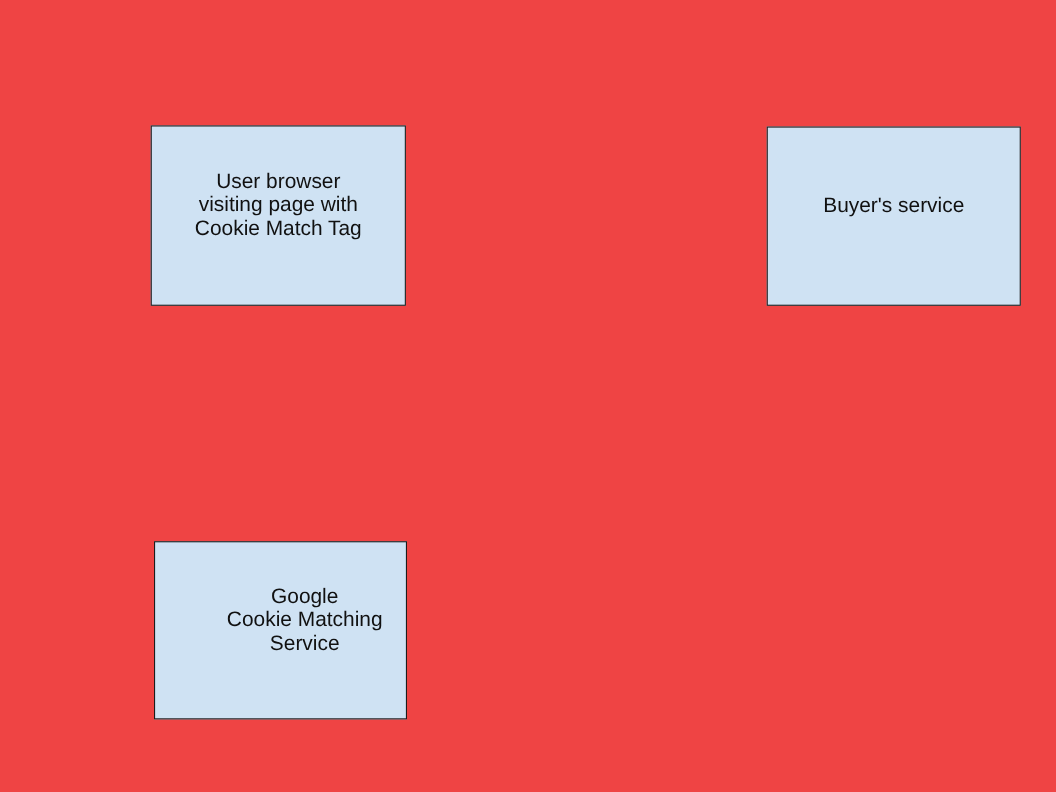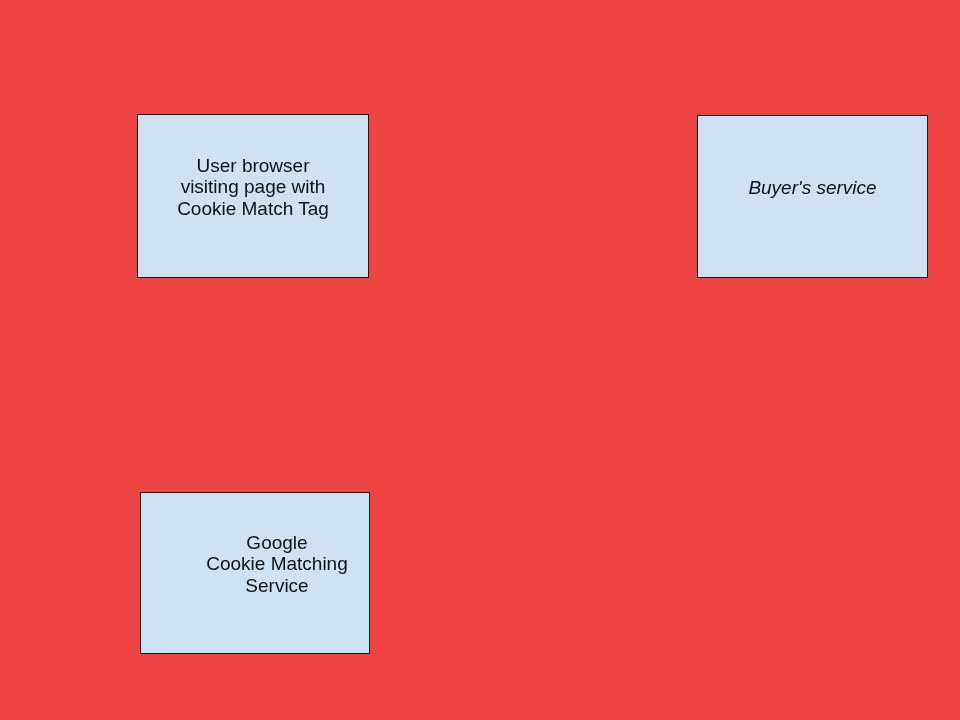--- a/index.html
+++ b/index.html
@@ -27,21 +27,21 @@
   .node-label {
     color: #111111;
     font-size: 19px;
     line-height: 21.5px;
     text-align: center;
     white-space: pre-line;
     transform: translateY(-9px);
   }
   
   .node-user-browser   { left: 137px; top: 114px; width: 232px; height: 164px; }
-  .node-buyers-service { left: 697px; top: 115px; width: 231px; height: 163px; font-style: italic; }
+  .node-buyers-service { left: 697px; top: 115px; width: 231px; height: 163px; }
   .node-google-cms     { left: 140px; top: 492px; width: 230px; height: 162px; padding-left: 36px; }
   .node-google-cms .node-label { transform: translate(4px, -9px); }
 </style>
 </head>
 <body>
 
 <div class="stage">
 
   <div class="node node-user-browser">
     <div class="node-label">User browser

